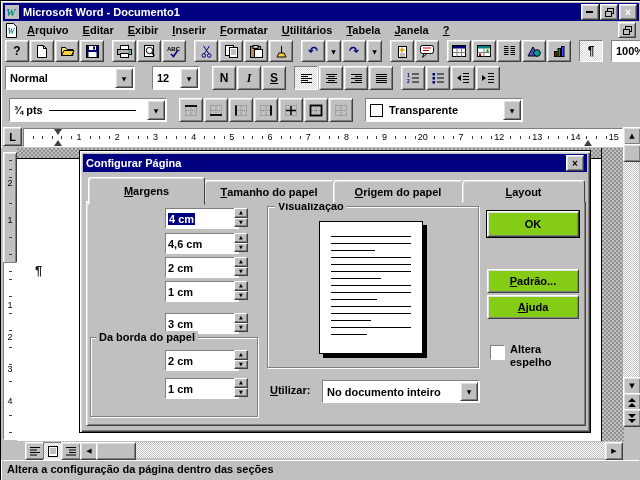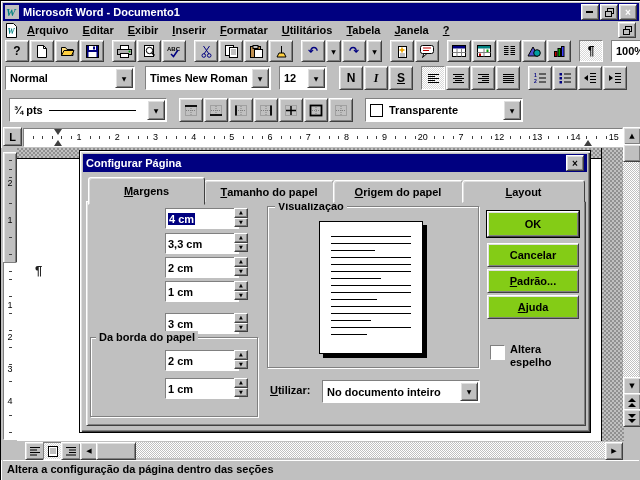--- a/index.html
+++ b/index.html
@@ -326,26 +326,20 @@
   </div>
 
   <div class="abs tbrow" style="left:0;top:64px;right:0;height:26px">
     <span class="combo" style="width:128px">
         <span class="cval">Normal</span>
         <span class="cbtn">
           <span>▼</span>
         </span>
       </span>
     <span class="sep" style="width:8px"></span>
-    <span class="combo" style="width:124px">
-        <span class="cval">Times New Roman</span>
-        <span class="cbtn">
-          <span>▼</span>
-        </span>
-      </span>
     <span class="sep"></span>
     <span class="combo" style="width:46px">
         <span class="cval">12</span>
         <span class="cbtn">
           <span>▼</span>
         </span>
       </span>
     <span class="sep" style="width:10px"></span>
     <span class="tbtn out" style="height:22px">
         <b style="font-size:12px">N</b>
@@ -751,21 +745,21 @@
     <span class="abs field" style="left:85px;top:57px;width:68px">
         <span class="sel">4 cm</span>
       </span>
     <span class="abs spin" style="left:154px;top:57px;height:19px">
         <div>▲</div>
         <div>▼</div>
       </span>
 
     <span class="abs" style="left:17px;top:85px"></span>
     <span class="abs field" style="left:85px;top:82px;width:68px">
-        <span>3,3 cm</span>
+        <span>4,6 cm</span>
       </span>
     <span class="abs spin" style="left:154px;top:82px;height:19px">
         <div>▲</div>
         <div>▼</div>
       </span>
 
     <span class="abs" style="left:17px;top:109px"></span>
     <span class="abs field" style="left:85px;top:106px;width:68px">
         <span>2 cm</span>
       </span>
@@ -837,21 +831,20 @@
 
     <span class="abs" style="left:190px;top:233px"><u>U</u>tilizar:</span>
     <span class="abs combo" style="left:242px;top:229px;width:156px;height:21px">
         <span class="cval">No documento inteiro</span>
         <span class="cbtn">
           <span>▼</span>
         </span>
       </span>
 
     <span class="abs btn95 defring" style="left:407px;top:60px;width:90px;height:24px">OK</span>
-    <span class="abs btn95" style="left:407px;top:92px;width:90px;height:22px">Cancelar</span>
     <span class="abs btn95" style="left:407px;top:118px;width:90px;height:22px"><u>P</u>adrão...</span>
     <span class="abs btn95" style="left:407px;top:144px;width:90px;height:22px"><u>A</u>juda</span>
 
     <span class="abs in" style="left:410px;top:194px;width:13px;height:13px"></span>
     <span class="abs" style="left:430px;top:192px;width:72px;line-height:13px">Altera espelho</span>
   </div>
 
 </div>
 
 </body></html>

